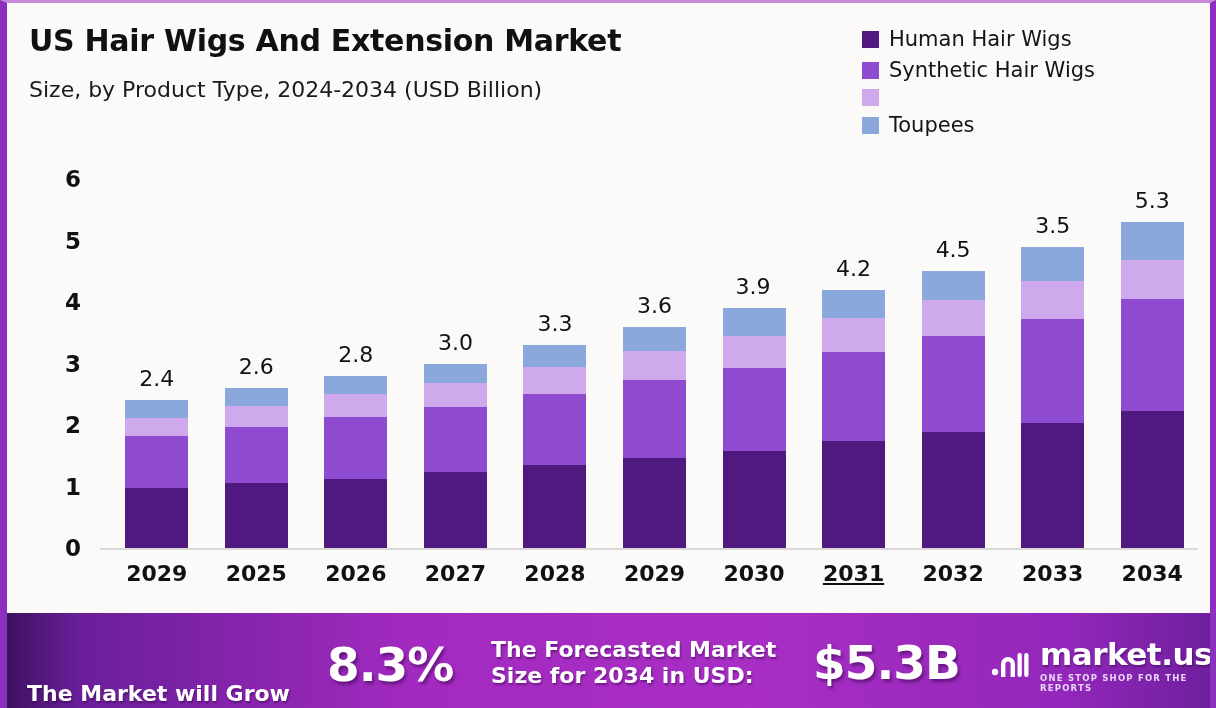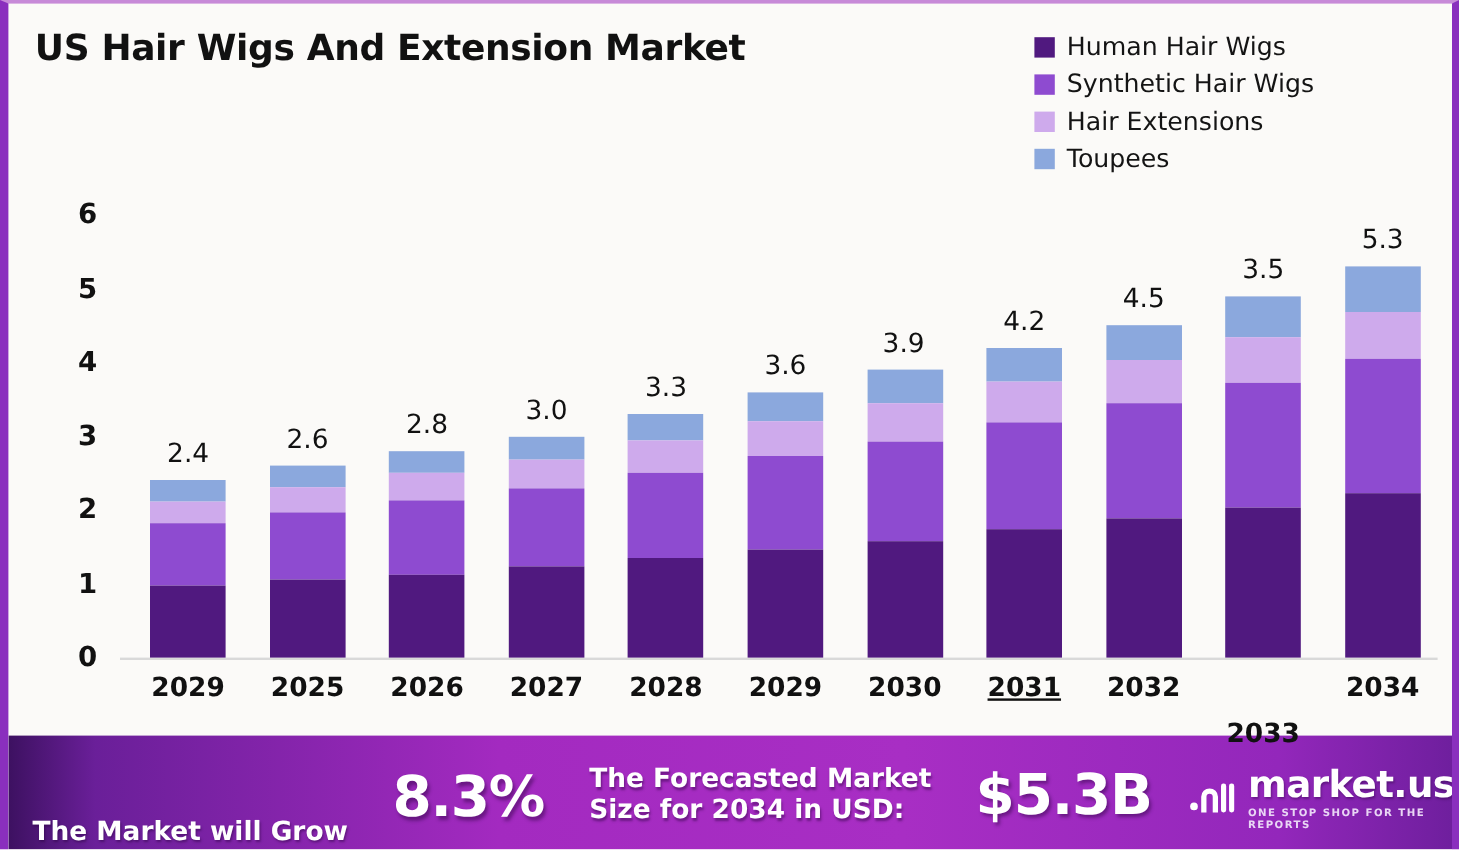--- a/index.html
+++ b/index.html
@@ -101,33 +101,33 @@
     color: #e9d6f5; font-size: 8.5px; font-weight: bold; letter-spacing: 1.2px;
     margin-top: 3px;
   }
 </style>
 </head>
 <body>
 
 <div id="frame">
 
   <div id="title">US Hair Wigs And Extension Market</div>
+  <div id="subtitle">Size, by Product Type, 2024-2034 (USD Billion)</div>
 
   <div id="legend">
       <div class="legend-row">
         <span class="legend-swatch" style="background: rgb(80, 25, 127);"></span>
         <span class="legend-label">Human Hair Wigs</span>
       </div>
       <div class="legend-row">
         <span class="legend-swatch" style="background: rgb(142, 75, 208);"></span>
         <span class="legend-label">Synthetic Hair Wigs</span>
       </div>
       <div class="legend-row">
         <span class="legend-swatch" style="background: rgb(206, 170, 236);"></span>
-        <span class="legend-label">Hair Extensions</span>
       </div>
       <div class="legend-row">
         <span class="legend-swatch" style="background: rgb(139, 168, 221);"></span>
         <span class="legend-label">Toupees</span>
       </div>
     </div>
 
   <div id="yaxis">
       <div class="ytick" style="top: 369px;">0</div>
       <div class="ytick" style="top: 307.5px;">1</div>
@@ -247,15 +247,15 @@
 
 <div class="xlabel" style="left: 106.273px; width: 87px;">2029</div>
     <div class="xlabel" style="left: 205.818px; width: 87px;">2025</div>
     <div class="xlabel" style="left: 305.364px; width: 87px;">2026</div>
     <div class="xlabel" style="left: 404.909px; width: 87px;">2027</div>
     <div class="xlabel" style="left: 504.455px; width: 87px;">2028</div>
     <div class="xlabel" style="left: 604px; width: 87px;">2029</div>
     <div class="xlabel" style="left: 703.545px; width: 87px;">2030</div>
     <div class="xlabel" style="left: 803.091px; width: 87px; text-decoration: underline;">2031</div>
     <div class="xlabel" style="left: 902.636px; width: 87px;">2032</div>
-    <div class="xlabel" style="left: 1002.18px; width: 87px; margin-top: 38px;">2033</div>
+    <div class="xlabel" style="left: 1002.18px; width: 87px;">2033</div>
     <div class="xlabel" style="left: 1101.73px; width: 87px;">2034</div>
   </div>
 
 </body></html>

